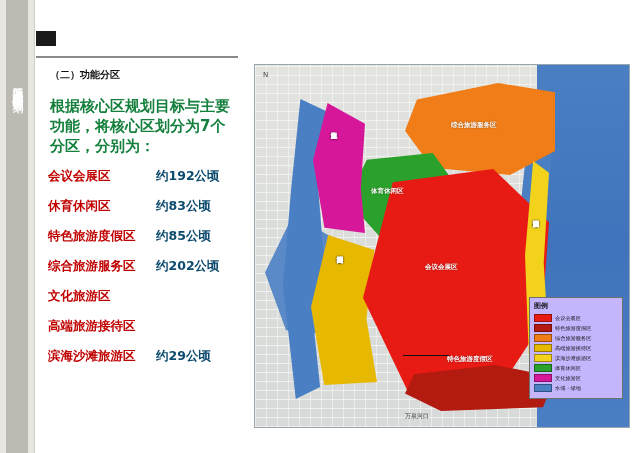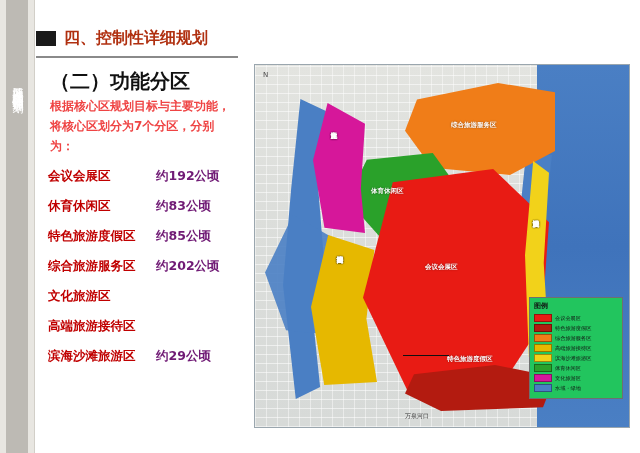--- a/index.html
+++ b/index.html
@@ -81,33 +81,33 @@
     width: 202px;
     height: 2px;
     background: #8a8a8a;
   }
 
   
   .subtitle {
     position: absolute;
     left: 50px;
     top: 68px;
-    font-size: 20px;
+    font-size: 10px;
     color: #111111;
     font-weight: bold;
     white-space: nowrap;
   }
   .body-para {
     position: absolute;
     left: 50px;
     top: 96px;
     width: 180px;
-    font-size: 12px;
+    font-size: 15px;
     line-height: 20px;
-    color: #ef4444;
+    color: #15803d;
     font-weight: bold;
   }
 
   .zone-list {
     position: absolute;
     left: 48px;
     top: 168px;
     width: 200px;
   }
   .zone-row {
@@ -120,21 +120,21 @@
   .zone-name {
     position: absolute;
     left: 0;
     top: 0;
     color: #c00000;
   }
   .zone-val {
     position: absolute;
     left: 108px;
     top: 0;
-    color: #701a75;
+    color: #0c4a6e;
   }
 
   
   .map {
     position: absolute;
     left: 254px;
     top: 64px;
     width: 374px;
     height: 362px;
     background: #cfd8df;
@@ -247,21 +247,21 @@
     position: absolute;
     background: #111111;
   }
 
   
   .legend {
     position: absolute;
     right: 6px;
     bottom: 28px;
     width: 84px;
-    background: #22c55e;
+    background: #c4b5fd;
     border: 1px solid #6f6f6f;
     padding: 3px 4px 4px 4px;
   }
   .legend-title {
     font-size: 7px;
     color: #111;
     font-weight: bold;
     margin-bottom: 3px;
   }
   .legend-row {
@@ -300,21 +300,20 @@
 </head>
 <body>
 
 <div class="side-band">
   <div class="side-band-inner"></div>
   <div class="side-title">博鳌亚洲论坛核心区控制性详细规划</div>
 </div>
 
 <div class="header">
   <div class="header-bullet"></div>
-  <div class="header-title">四、控制性详细规划</div>
 </div>
 <div class="header-rule"></div>
 
 <div class="subtitle">（二）功能分区</div>
 <div class="body-para">根据核心区规划目标与主要功能，将核心区划分为7个分区，分别为：</div>
 
 <div class="zone-list">
   <div class="zone-row">
     <span class="zone-name">会议会展区</span>
     <span class="zone-val">约192公顷</span>

